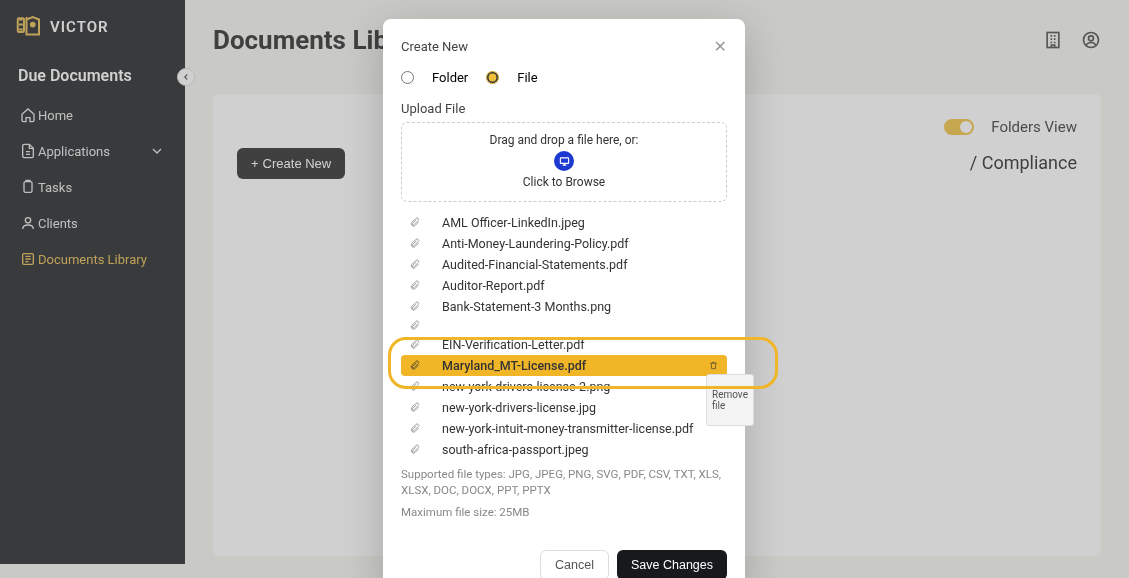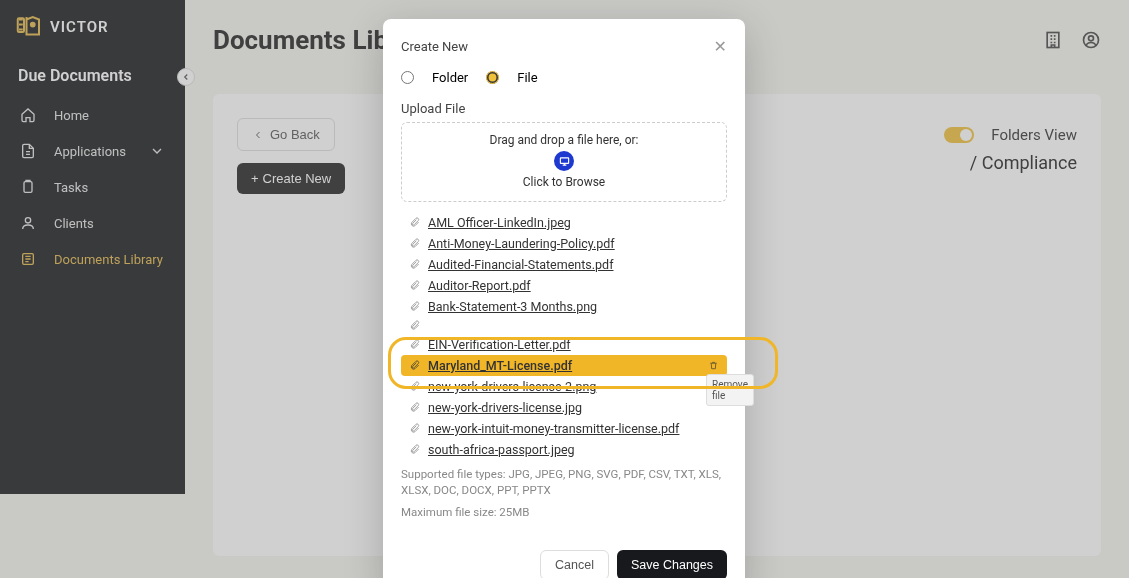--- a/index.html
+++ b/index.html
@@ -1,24 +1,24 @@
 <!DOCTYPE html>
 <html><head>
 <meta charset="utf-8">
 <style>
 * { box-sizing: border-box; margin: 0; padding: 0; }
 body { font-family: -apple-system, BlinkMacSystemFont, "Segoe UI", Roboto, sans-serif; width: 1129px; height: 578px; overflow: hidden; position: relative; background: #f5f5f0; }
 
-.sidebar { position: absolute; left: 0; top: 0; width: 185px; height: 494px; background: #17191c; color: #fff; padding: 12px 0; }
+.sidebar { position: absolute; left: 0; top: 0; width: 185px; height: 564px; background: #17191c; color: #fff; padding: 12px 0; }
 .logo-row { display: flex; align-items: center; gap: 6px; padding: 0 14px 10px; }
 .logo-mark { width: 30px; height: 30px; color: #e5b84a; }
 .logo-text { font-size: 15px; font-weight: 600; letter-spacing: 1px; }
 .section-title { padding: 14px 18px 12px; font-size: 16px; font-weight: 600; }
 .nav { padding: 0 6px; }
-.nav-item { display: flex; align-items: center; gap: 18px; padding: 10px 14px; font-size: 13px; border-radius: 6px; cursor: pointer; color: #e5e5e5; }
+.nav-item { display: flex; align-items: center; gap: 2px; padding: 10px 14px; font-size: 13px; border-radius: 6px; cursor: pointer; color: #e5e5e5; }
 .nav-item.active { color: #e5b84a; }
 .nav-item .chev { margin-left: auto; }
 .nav-icon { width: 16px; height: 16px; flex-shrink: 0; }
 
 .collapse-btn { position: absolute; left: 177px; top: 68px; width: 18px; height: 18px; background: #fff; border: 1px solid #ddd; border-radius: 50%; display: flex; align-items: center; justify-content: center; font-size: 10px; color: #555; cursor: pointer; z-index: 10; }
 
 .main { position: absolute; left: 185px; top: 0; right: 0; bottom: 0; }
 .topbar { height: 80px; display: flex; align-items: center; padding: 0 28px; }
 .page-title { font-size: 26px; font-weight: 700; color: #222; }
 .topbar-icons { margin-left: auto; display: flex; gap: 18px; color: #444; }
@@ -38,27 +38,27 @@
 .modal-header { display: flex; justify-content: space-between; align-items: center; margin-bottom: 14px; }
 .modal-title { font-size: 13px; color: #444; }
 .close-x { color: #999; cursor: pointer; font-size: 16px; }
 .radio-row { display: flex; gap: 18px; margin-bottom: 16px; font-size: 13px; }
 .radio-opt { display: flex; align-items: center; gap: 18px; cursor: pointer; }
 .radio-opt input { accent-color: #f0c13a; }
 .label-upl { font-size: 13px; color: #444; margin-bottom: 6px; display: block; }
 .dropzone { border: 1px dashed #ccc; border-radius: 6px; text-align: center; padding: 10px 6px 12px; font-size: 12px; color: #333; margin-bottom: 10px; }
 .dropzone-icon { width: 20px; height: 20px; background: #1e39d0; border-radius: 50%; margin: 4px auto; display: flex; align-items: center; justify-content: center; color: #fff; }
 .file-list { font-size: 12.5px; }
-.file-row { display: flex; align-items: center; gap: 8px; padding: 3px 8px; color: #333; border-radius: 4px; text-decoration: underline; }
+.file-row { display: flex; align-items: center; gap: 22px; padding: 3px 8px; color: #333; border-radius: 4px; }
 .file-row.highlight { background: #f0b628; font-weight: 500; }
 .file-row.highlight .trash { margin-left: auto; }
 .clip { width: 11px; height: 11px; opacity: 0.5; flex-shrink: 0; }
 .file-row.highlight .clip { opacity: 0.8; }
 .trash { width: 11px; height: 11px; opacity: 0.7; cursor: pointer; }
-.tooltip-rf { position: absolute; background: #f3f3f3; border: 1px solid #ddd; font-size: 10px; padding: 4px 5px; border-radius: 3px; left: 323px; top: 355px; color: #555; z-index: 5; }
+.tooltip-rf { position: absolute; background: #f3f3f3; border: 1px solid #ddd; font-size: 10px; padding: 14px 5px; border-radius: 3px; left: 323px; top: 355px; color: #555; z-index: 5; }
 .hint { font-size: 11.5px; color: #888; margin-top: 6px; line-height: 1.4; }
 .modal-footer { display: flex; justify-content: flex-end; gap: 8px; margin-top: 30px; }
 .btn-cancel { border: 1px solid #ddd; background: #fff; padding: 7px 14px; border-radius: 6px; font-size: 12.5px; color: #555; cursor: pointer; }
 .btn-save { background: #17191c; color: #fff; border: none; padding: 7px 14px; border-radius: 6px; font-size: 12.5px; cursor: pointer; }
 
 .annot-box { position: absolute; border: 3px solid #f0b628; border-radius: 18px; pointer-events: none; z-index: 40; left: 388px; top: 337px; width: 390px; height: 52px; }
 </style>
 </head>
 <body>
 
@@ -130,26 +130,20 @@
         </svg>
       <svg class="top-icon" viewBox="0 0 24 24" fill="none" stroke="currentColor" stroke-width="2">
           <circle cx="12" cy="12" r="9"></circle>
           <circle cx="12" cy="10" r="3"></circle>
           <path d="M6 19c1-3 4-4 6-4s5 1 6 4"></path>
         </svg>
     </div>
   </div>
   <div class="content-area">
     <div class="content-toolbar">
-      <button class="go-back">
-        <svg width="12" height="12" viewBox="0 0 24 24" fill="none" stroke="currentColor" stroke-width="2">
-            <path d="M15 18l-6-6 6-6"></path>
-          </svg>
-        <span>Go Back</span>
-      </button>
       <div class="folders-toggle">
         <div class="toggle"></div>
         <span>Folders View</span>
       </div>
     </div>
     <div class="breadcrumb">/ Compliance</div>
     <button class="create-new-btn">
       <span>+</span>
       <span>Create New</span>
     </button>

